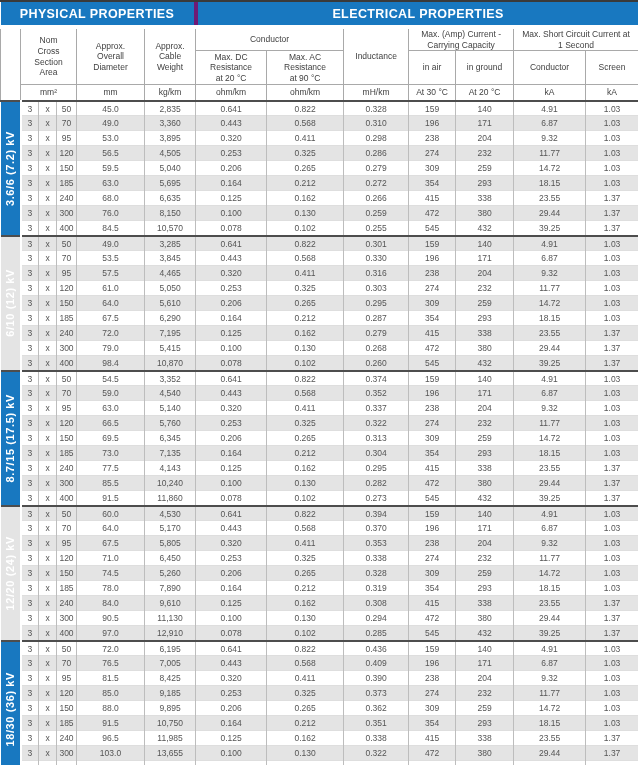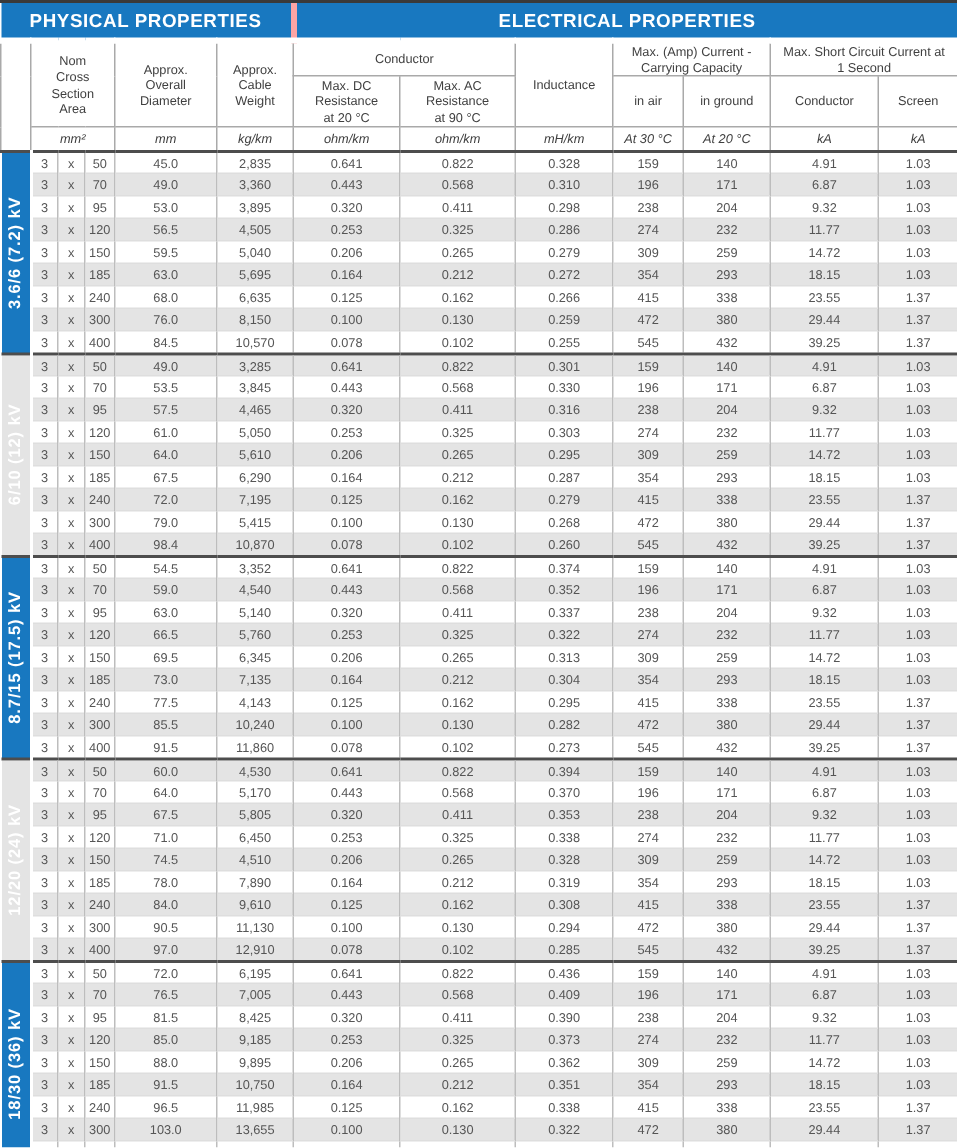--- a/index.html
+++ b/index.html
@@ -13,28 +13,28 @@
   }
   html,body{margin:0;padding:0;background:#fff;}
   .sheet{width:638px;height:765px;overflow:hidden;background:#fff;
          font-family:"Liberation Sans",sans-serif;box-sizing:border-box;
          border-top:2px solid #3a3a3a;}
   table{width:638px;border-collapse:collapse;table-layout:fixed;}
   th,td{padding:0;margin:0;box-sizing:border-box;}
   
   th.bar{background:var(--blue);color:#fff;font-size:12.5px;font-weight:bold;
          letter-spacing:.4px;height:25px;border-bottom:4px solid #fff;}
-  th.bar.phys{border-right:4px solid #fca5a5;}
+  th.bar.phys{border-right:4px solid #701a75;}
   
   thead th.h{background:#fff;color:var(--htxt);font-weight:normal;font-size:8.5px;
              line-height:1.25;border:1px solid #a9a9a9;white-space:pre-line;
              text-align:center;vertical-align:middle;}
   thead tr.r2 th.h{height:22px;}
   thead tr.r3 th.h{height:34px;}
-  thead tr.r4 th.h{height:16px;font-style:italic;}
+  thead tr.r4 th.h{height:16px;}
   thead th.nb{border:1px solid #a9a9a9;background:#fff;}
   
   tbody td{font-size:8.5px;color:var(--txt);text-align:center;vertical-align:middle;
            height:15px;border-left:1px solid var(--grid);border-right:1px solid var(--grid);
            border-top:1px solid var(--rowline);white-space:nowrap;overflow:hidden;}
   tbody tr.stripe td{background:var(--stripe);}
   tbody tr.group-start td{border-top:2px solid var(--dark);}
   tbody tr:last-child td{border-bottom:3px solid #2f2f2f;}
   td.vlabel{background:var(--blue);border:none;border-top:2px solid var(--dark);
             border-right:2px solid #fff;padding:0;}
@@ -564,21 +564,21 @@
           <td>274</td>
           <td>232</td>
           <td>11.77</td>
           <td>1.03</td>
         </tr>
         <tr class="stripe">
           <td>3</td>
           <td>x</td>
           <td>150</td>
           <td>74.5</td>
-          <td>4,510</td>
+          <td>5,260</td>
           <td>0.206</td>
           <td>0.265</td>
           <td>0.328</td>
           <td>309</td>
           <td>259</td>
           <td>14.72</td>
           <td>1.03</td>
         </tr>
         <tr>
           <td>3</td>

